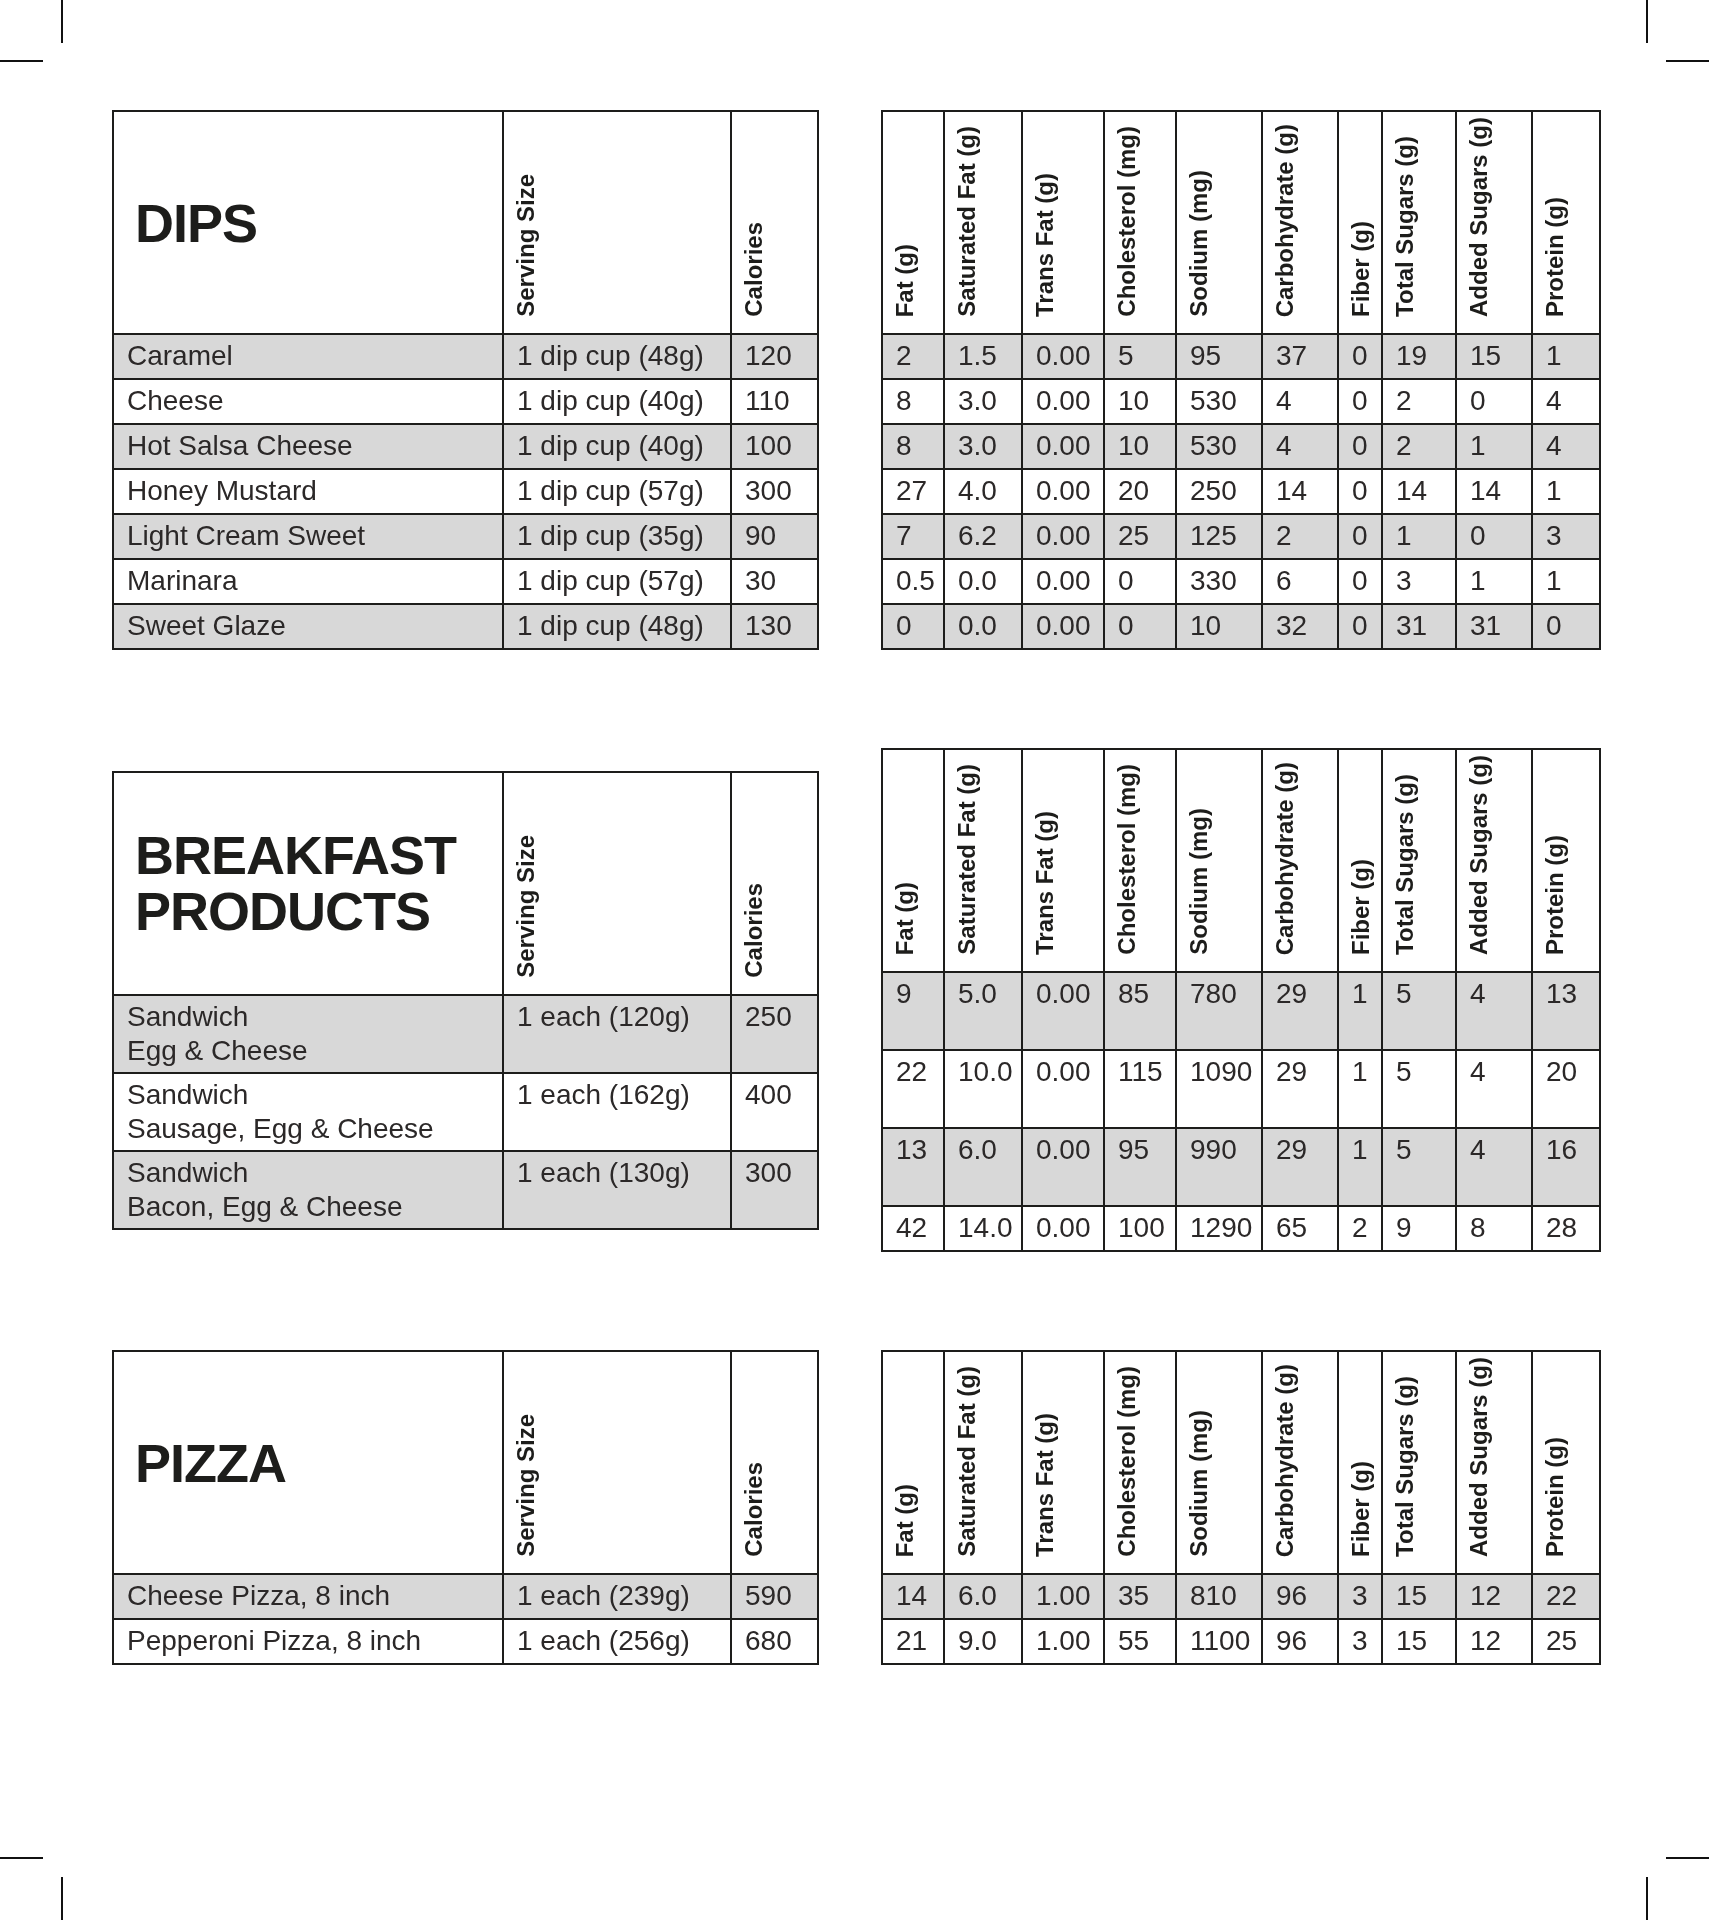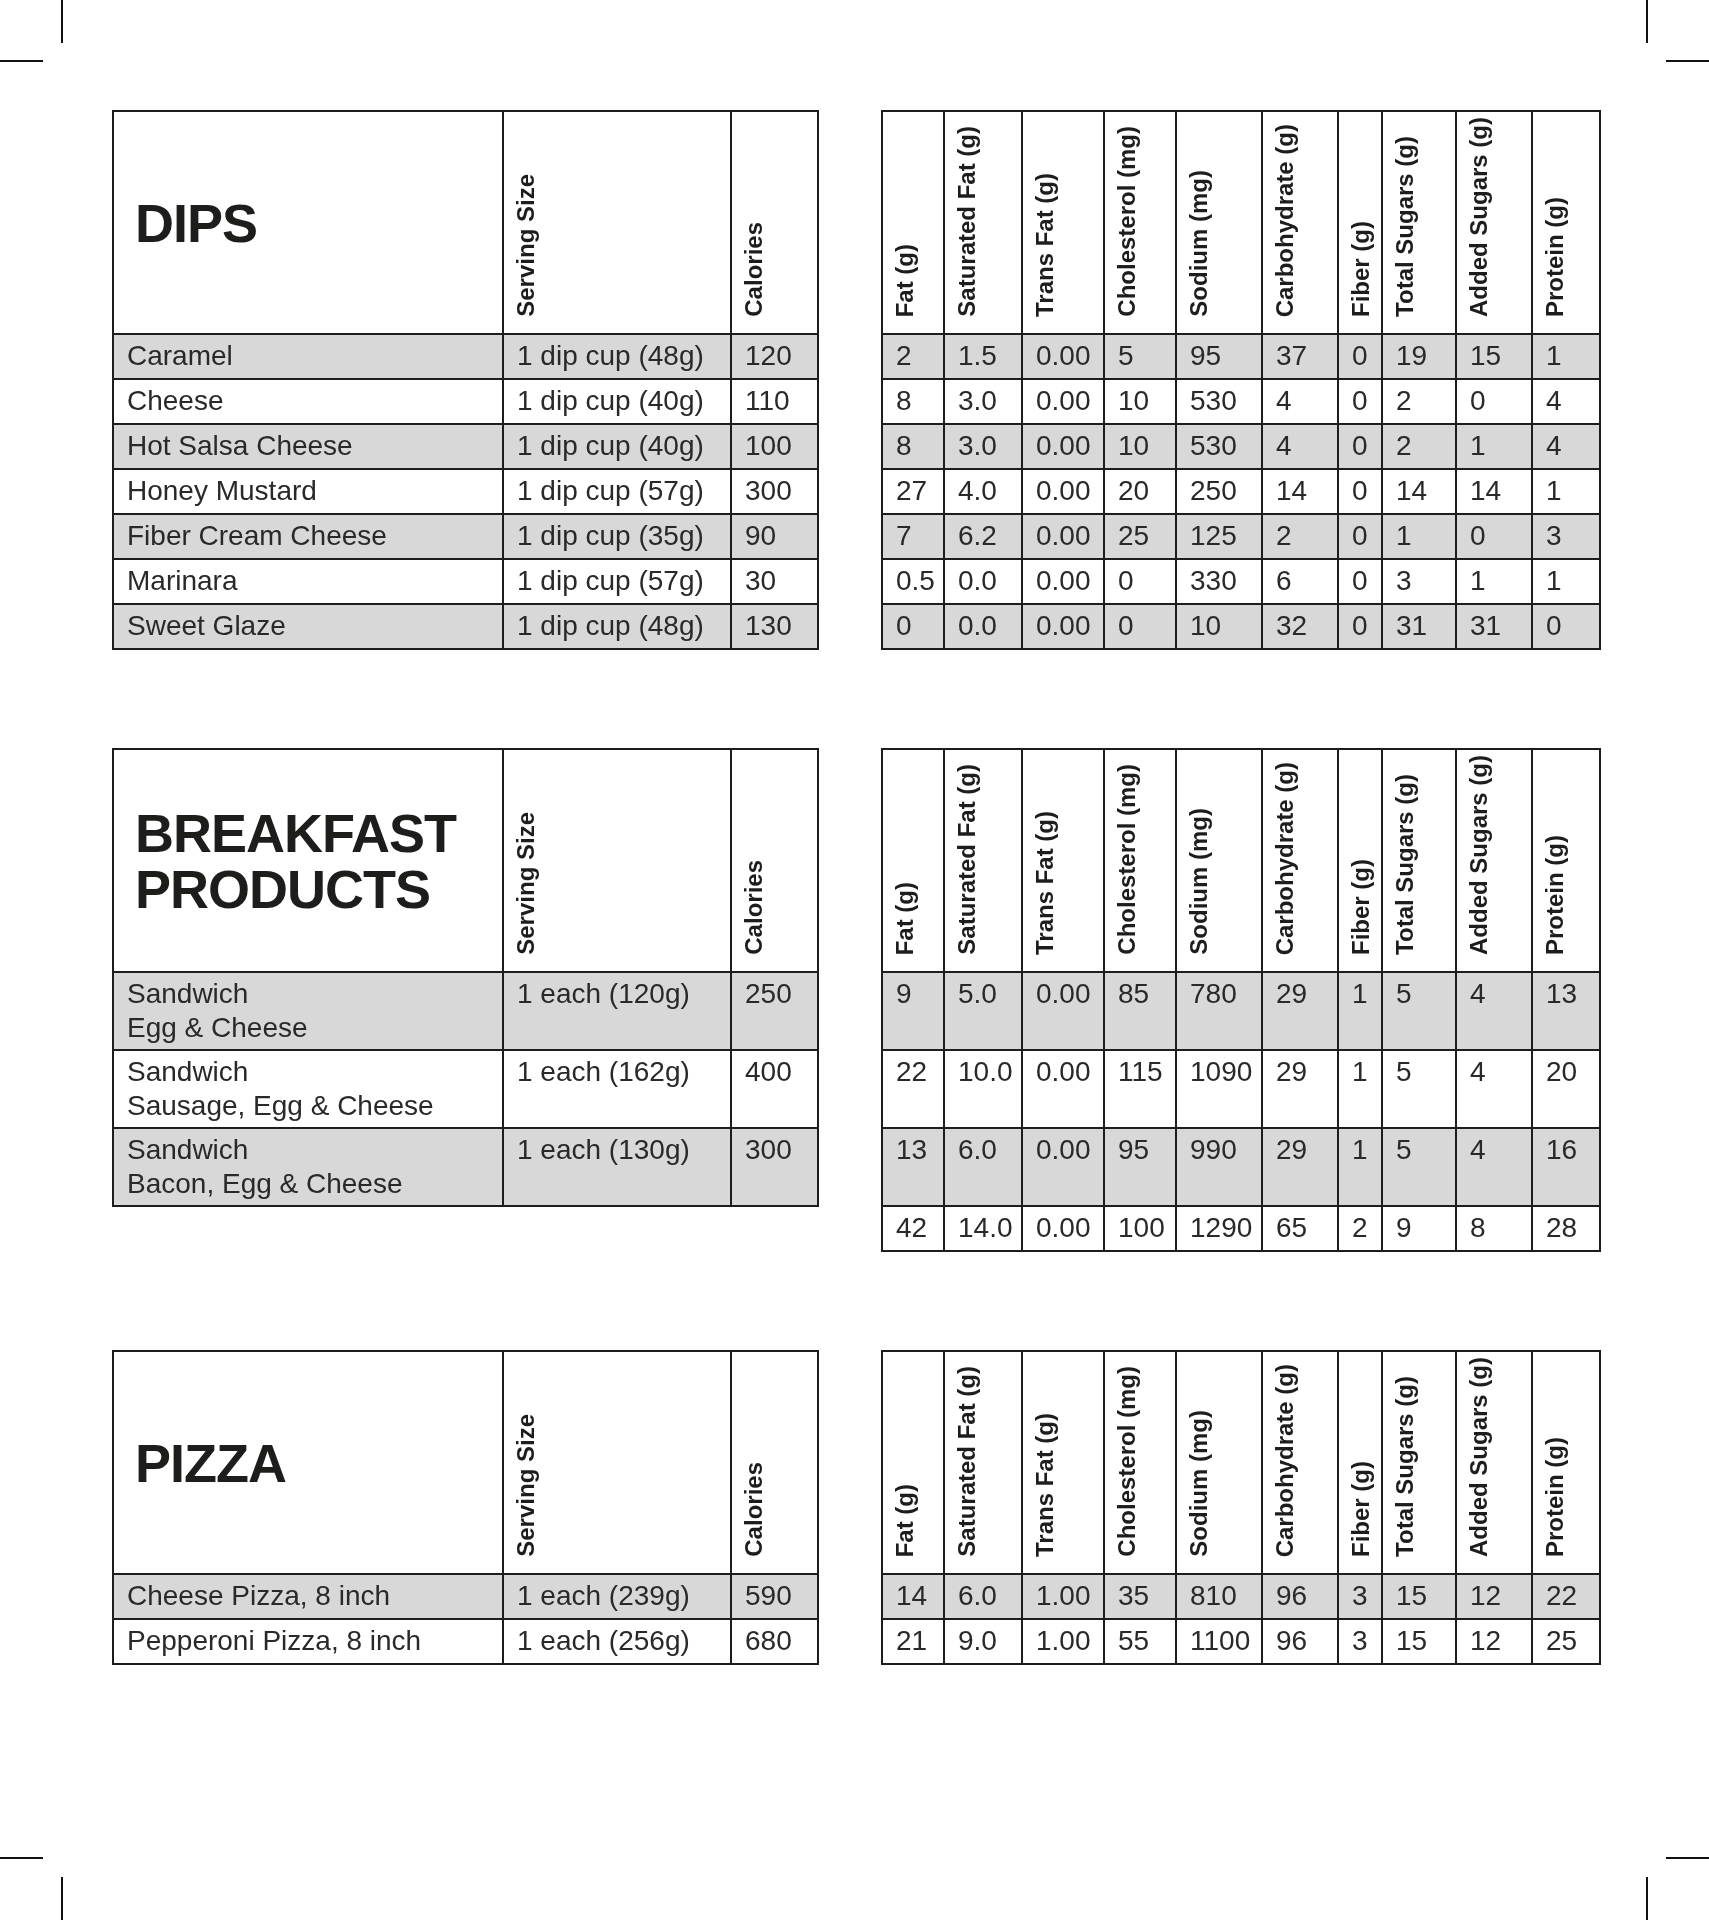--- a/index.html
+++ b/index.html
@@ -14,21 +14,21 @@
   }
 
   
   .crop { position: absolute; background: #111111; }
   .crop.v { width: 2px; height: 43px; }
   .crop.h { width: 43px; height: 2px; }
 
   .content { position: absolute; left: 112px; top: 110px; }
 
   .group { display: flex; align-items: flex-start; }
-  .group + .group { margin-top: 98px; }
+  .group + .group { margin-top: 98px; align-items: center; }
   .gap { width: 62px; flex: 0 0 62px; }
 
   table {
     border-collapse: collapse;
     table-layout: fixed;
     border: 2px solid #1d1d1b;
   }
   th, td { border: 2px solid #1d1d1b; box-sizing: border-box; }
 
   .left-table  { width: 705px; }
@@ -123,21 +123,21 @@
               <td>Hot Salsa Cheese</td>
               <td>1 dip cup (40g)</td>
               <td>100</td>
             </tr>
             <tr>
               <td>Honey Mustard</td>
               <td>1 dip cup (57g)</td>
               <td>300</td>
             </tr>
             <tr class="shade">
-              <td>Fiber Cream Cheese</td>
+              <td>Light Cream Sweet</td>
               <td>1 dip cup (35g)</td>
               <td>90</td>
             </tr>
             <tr>
               <td>Marinara</td>
               <td>1 dip cup (57g)</td>
               <td>30</td>
             </tr>
             <tr class="shade">
               <td>Sweet Glaze</td>

